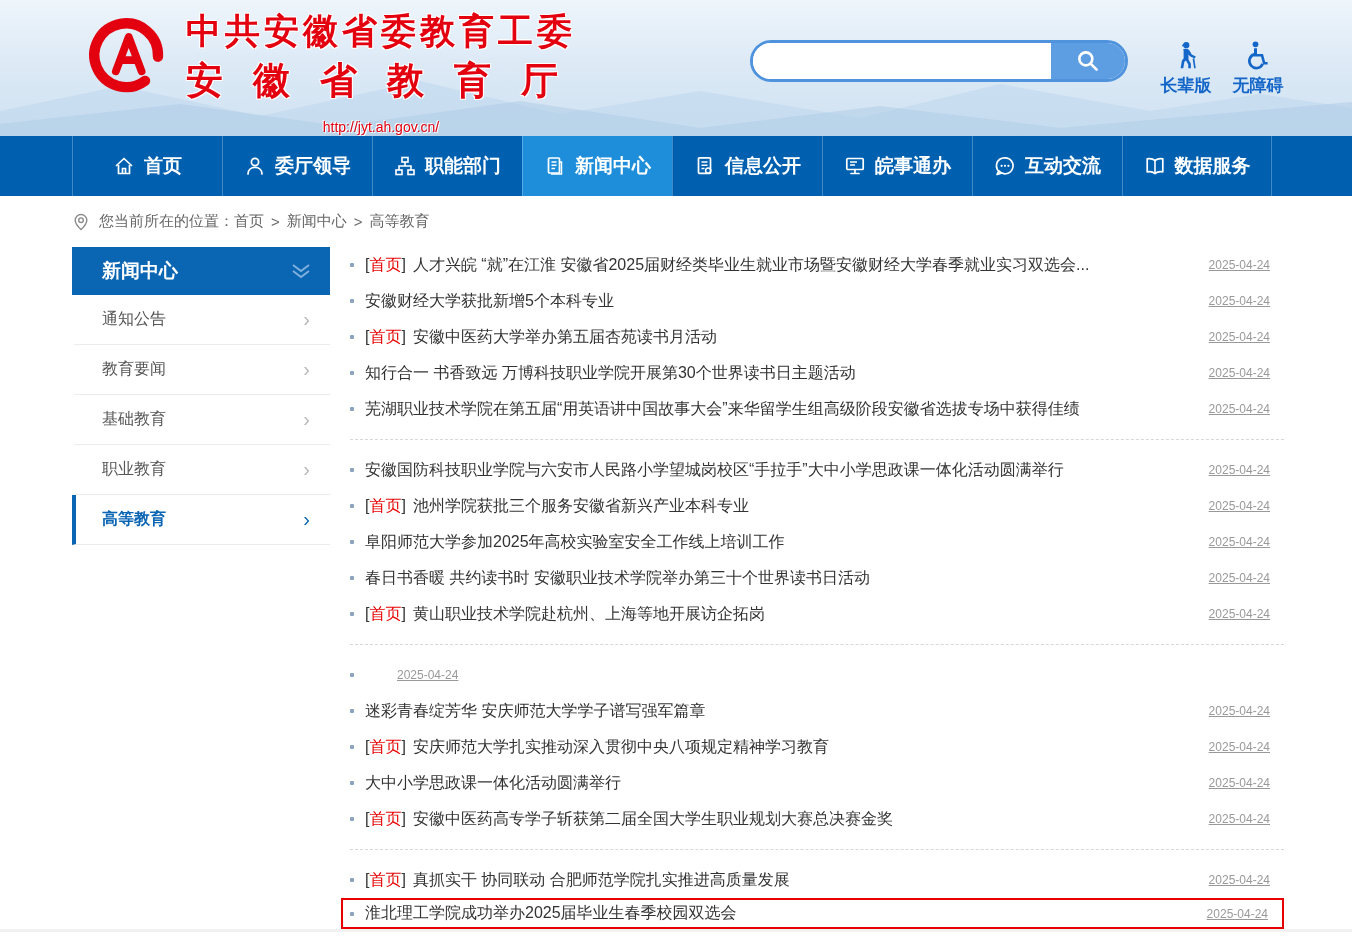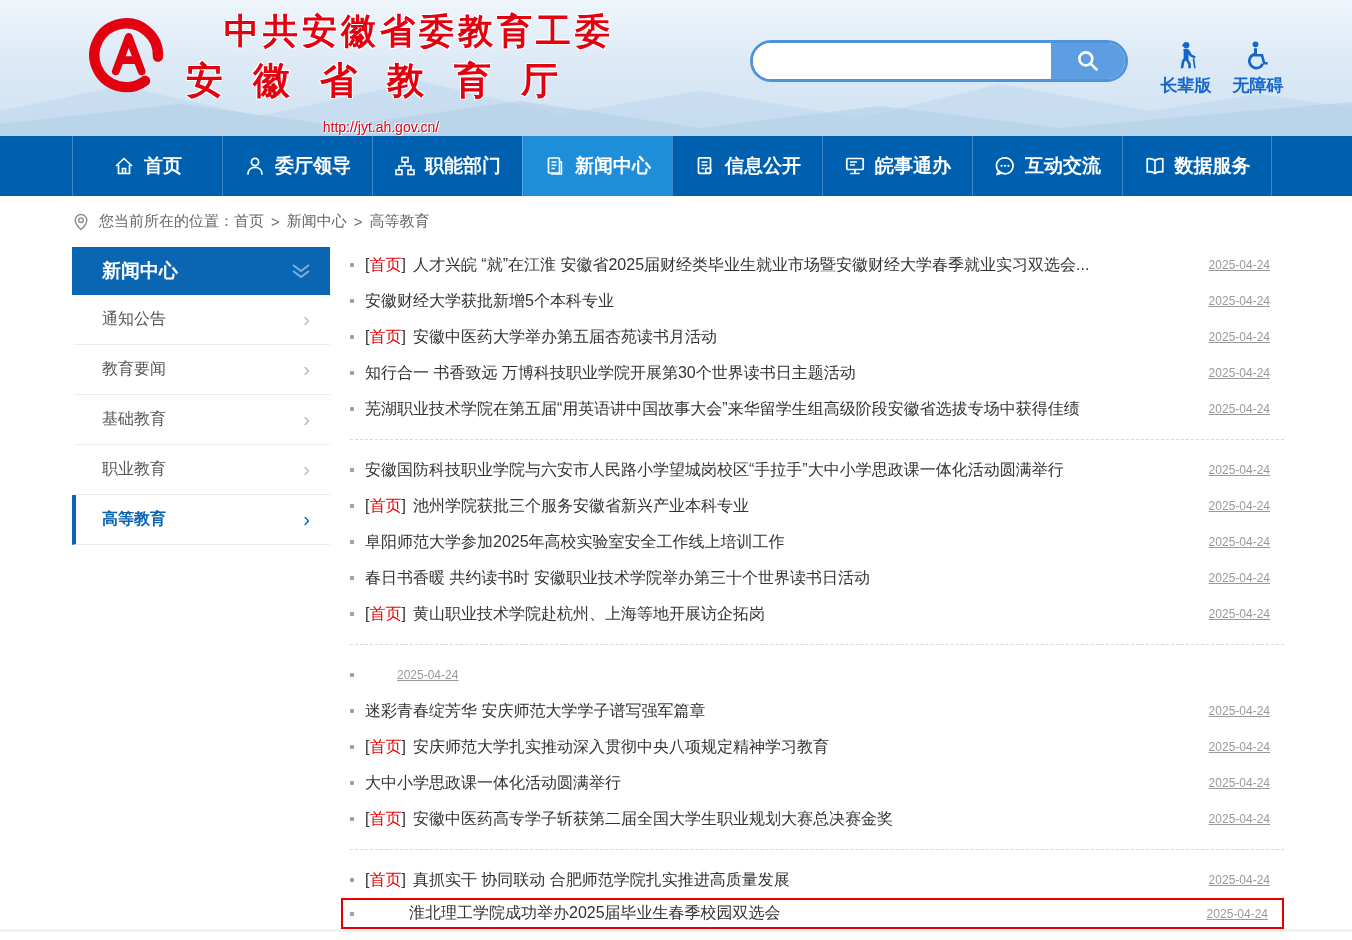--- a/index.html
+++ b/index.html
@@ -8,21 +8,21 @@
 
   
   .site-header { position: relative; height: 136px;
     background: linear-gradient(180deg, #eef5fb 0%, #ddeaf6 45%, #cfe1f1 100%); overflow: hidden; }
   .mountains { position: absolute; left: 0; bottom: 0; width: 100%; height: 80px; }
   .brand { position: absolute; left: 84px; top: 8px; display: flex; align-items: flex-start; z-index: 2; }
   .logo { width: 86px; height: 86px; margin-top: 4px; }
   .logo svg { width: 100%; height: 100%; }
   .titles { margin-left: 16px; }
   .title-line1 { font-size: 35px; font-weight: bold; color: #e3000f; letter-spacing: 4px; white-space: nowrap;
-    text-shadow: 1px 1px 0 #fff, -1px -1px 0 #fff, 1px -1px 0 #fff, -1px 1px 0 #fff; margin-left: 38px; }
+    text-shadow: 1px 1px 0 #fff, -1px -1px 0 #fff, 1px -1px 0 #fff, -1px 1px 0 #fff; }
   .title-line2 { font-size: 37px; font-weight: bold; color: #e3000f; letter-spacing: 30px; white-space: nowrap; margin-top: 1px;
     text-shadow: 1px 1px 0 #fff, -1px -1px 0 #fff, 1px -1px 0 #fff, -1px 1px 0 #fff; }
   .site-url { font-size: 14px; font-weight: normal; color: #e3000f; text-align: center; margin-top: 13px; width: 390px;
     text-shadow: 1px 1px 0 #fff, -1px -1px 0 #fff; }
   .header-right { position: absolute; right: 66px; top: 36px; display: flex; align-items: flex-start; gap: 30px; z-index: 2; }
   .searchbar { display: flex; width: 378px; height: 42px; border: 3px solid #4f93dc; border-radius: 22px;
     overflow: hidden; background: #fff; margin-top: 4px; }
   .searchbar input { flex: 1; border: none; outline: none; padding: 0 16px; font-size: 15px; color: #333; background: #fff; }
   .search-btn { width: 74px; background: #5d9de2; border: none; cursor: pointer;
     display: flex; align-items: center; justify-content: center; }
@@ -69,21 +69,21 @@
   .news-list { flex: 1; margin-left: 20px; }
   .news-row { display: flex; align-items: center; height: 36px; font-size: 16px; }
   .bullet { width: 4px; height: 4px; background: #8ca3bd; border-radius: 1px; margin-right: 11px; flex-shrink: 0; }
   .news-tag { margin-right: 7px; white-space: nowrap; flex-shrink: 0; }
   .news-tag .bracket { color: #333; }
   .news-tag .tag-text { color: #e60000; }
   .news-title { color: #333; text-decoration: none; cursor: pointer; white-space: nowrap;
     overflow: hidden; text-overflow: ellipsis; flex: 1; }
   .news-date { color: #999; font-size: 12px; margin-left: 32px; flex-shrink: 0; padding-right: 14px; text-decoration: underline; }
   .group-sep { border-top: 1px dashed #d8d8d8; margin: 12px 0; }
-  .news-row.highlighted { border: 2px solid #e60000; height: 31px; margin-left: -9px; padding-left: 7px; gap: 44px; }
+  .news-row.highlighted { border: 2px solid #e60000; height: 31px; margin-left: -9px; padding-left: 7px; }
   .footer-strip { height: 3px; background: #f1f1f1; margin-top: 0; }
 </style>
 </head>
 <body>
 
 <header class="site-header">
   <svg class="mountains" viewBox="0 0 1352 80" preserveAspectRatio="none">
     <path d="M0 80 L0 55 L120 30 L260 60 L420 25 L560 58 L700 35 L860 62 L1000 28 L1150 55 L1260 38 L1352 52 L1352 80 Z" fill="#bed7ec" opacity="0.55"></path>
     <path d="M0 80 L0 68 L180 48 L340 70 L520 45 L700 72 L880 50 L1060 72 L1352 46 L1352 80 Z" fill="#aecbe6" opacity="0.5"></path>
   </svg>

